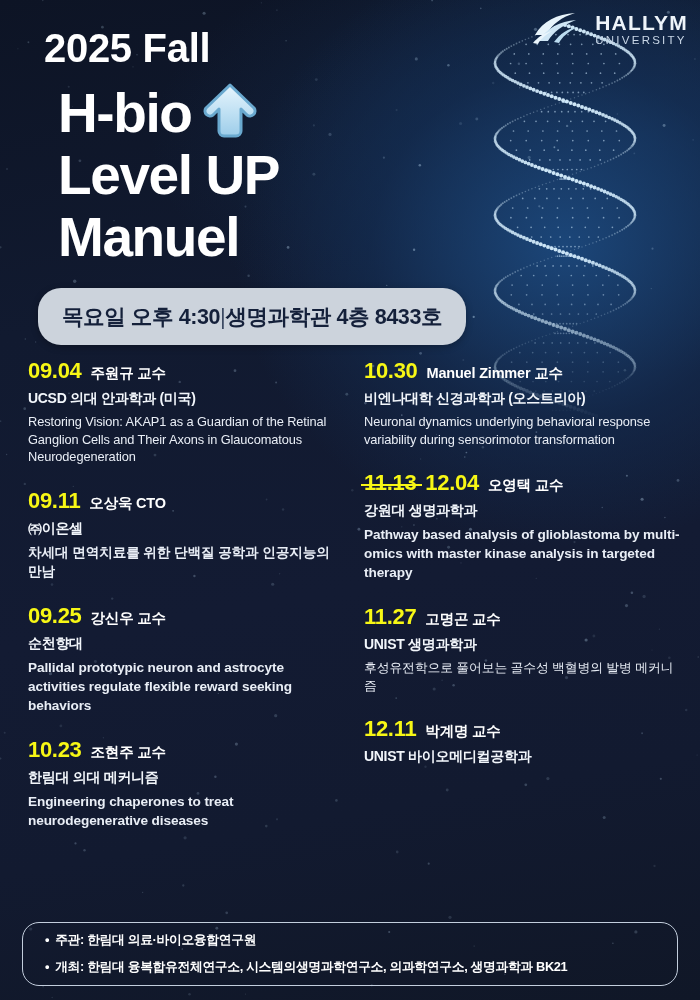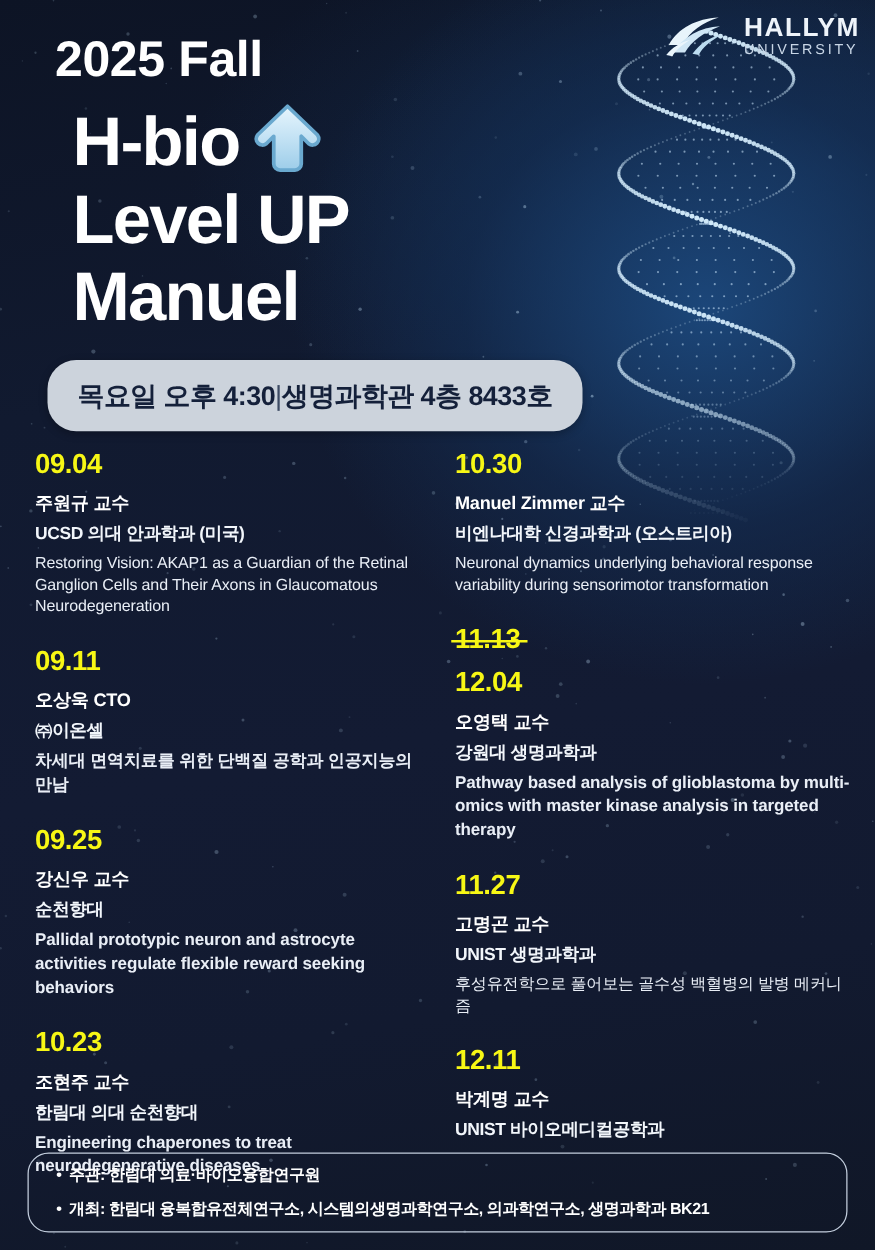--- a/index.html
+++ b/index.html
@@ -14,21 +14,21 @@
     width:700px; height:1000px;
     overflow:hidden;
     background:
       radial-gradient(ellipse 460px 420px at 565px 245px, rgba(28,72,124,0.95) 0%, rgba(20,48,88,0.55) 42%, rgba(14,25,45,0.0) 72%),
       radial-gradient(ellipse 700px 330px at 640px 140px, rgba(23,60,105,0.55) 0%, rgba(14,25,45,0) 70%),
       linear-gradient(170deg, #0d1425 0%, #111a30 30%, #131b33 58%, #121a30 78%, #101727 100%);
   }
   .starfield { position:absolute; inset:0; pointer-events:none; }
 
   
-  .logo { position:absolute; top:12px; right:12px; display:flex; align-items:flex-end; gap:17px; }
+  .logo { position:absolute; top:12px; right:12px; display:flex; align-items:center; gap:17px; }
   .logo-mark { width:46px; height:34px; display:block; }
   .logo-text { display:flex; flex-direction:column; line-height:1; }
   .logo-name { font-size:21px; font-weight:bold; color:#eef4fa; letter-spacing:1.2px; }
   .logo-sub  { font-size:11.5px; color:#c8d6e6; letter-spacing:2.25px; margin-top:2px; }
 
   .season { position:absolute; left:44px; top:26px; font-size:40px; font-weight:bold; color:#ffffff; letter-spacing:-0.3px; }
 
   .title { position:absolute; left:40px; top:82px; font-size:55px; font-weight:bold; color:#ffffff;
            line-height:62px; letter-spacing:-1.4px; }
   .title .ln { display:flex; align-items:center;margin-left:18px; }
@@ -44,21 +44,21 @@
   }
   .infobar span { font-size:21.5px; font-weight:bold; color:#14203a; letter-spacing:-0.4px; }
   .info-sep { color:#3c4a63 !important; font-weight:normal !important; font-size:22px !important; }
 
   
   .schedule { position:absolute; left:0; top:358px; width:700px; display:flex; }
   .col { width:350px; padding:0 8px 0 28px; }
   .col.right { padding-left:14px; padding-right:19px; }
 
   .entry { margin-bottom:22px; }
-  .entry-head { display:flex; align-items:baseline; gap:9px; white-space:nowrap;flex-direction:column; }
+  .entry-head { display:flex; align-items:baseline; gap:9px; white-space:nowrap; }
   .date { font-size:22px; font-weight:bold; color:#f7f715; letter-spacing:-0.3px; }
   .date.struck { position:relative; margin-right:0; }
   .date.struck::after {
     content:""; position:absolute; left:-3px; right:-6px; top:52%;
     height:2.6px; background:#f7f715;
   }
   .speaker { font-size:14.5px; font-weight:bold; color:#ffffff; letter-spacing:-0.2px; }
   .affil { font-size:14px; font-weight:bold; color:#f2f6fb; margin-top:6px; letter-spacing:-0.3px; }
   .talk { font-size:12.8px; color:#e9eef6; line-height:17.5px; margin-top:5px; letter-spacing:-0.1px; }
   .talk.bold { font-weight:bold; font-size:13.6px; line-height:19px; }
@@ -1263,21 +1263,21 @@
             <span class="speaker">강신우 교수</span>
           </div>
           <div class="affil">순천향대</div>
           <div class="talk bold">Pallidal prototypic neuron and astrocyte activities regulate flexible reward seeking behaviors</div>
         </div>
         <div class="entry">
           <div class="entry-head">
             <span class="date">10.23</span>
             <span class="speaker">조현주 교수</span>
           </div>
-          <div class="affil">한림대 의대 순천향대</div>
+          <div class="affil">한림대 의대 메커니즘</div>
           <div class="talk bold">Engineering chaperones to treat neurodegenerative diseases</div>
         </div>
       </div>
     <div class="col right" id="col-right">
         <div class="entry">
           <div class="entry-head">
             <span class="date">10.30</span>
             <span class="speaker">Manuel Zimmer 교수</span>
           </div>
           <div class="affil">비엔나대학 신경과학과 (오스트리아)</div>

